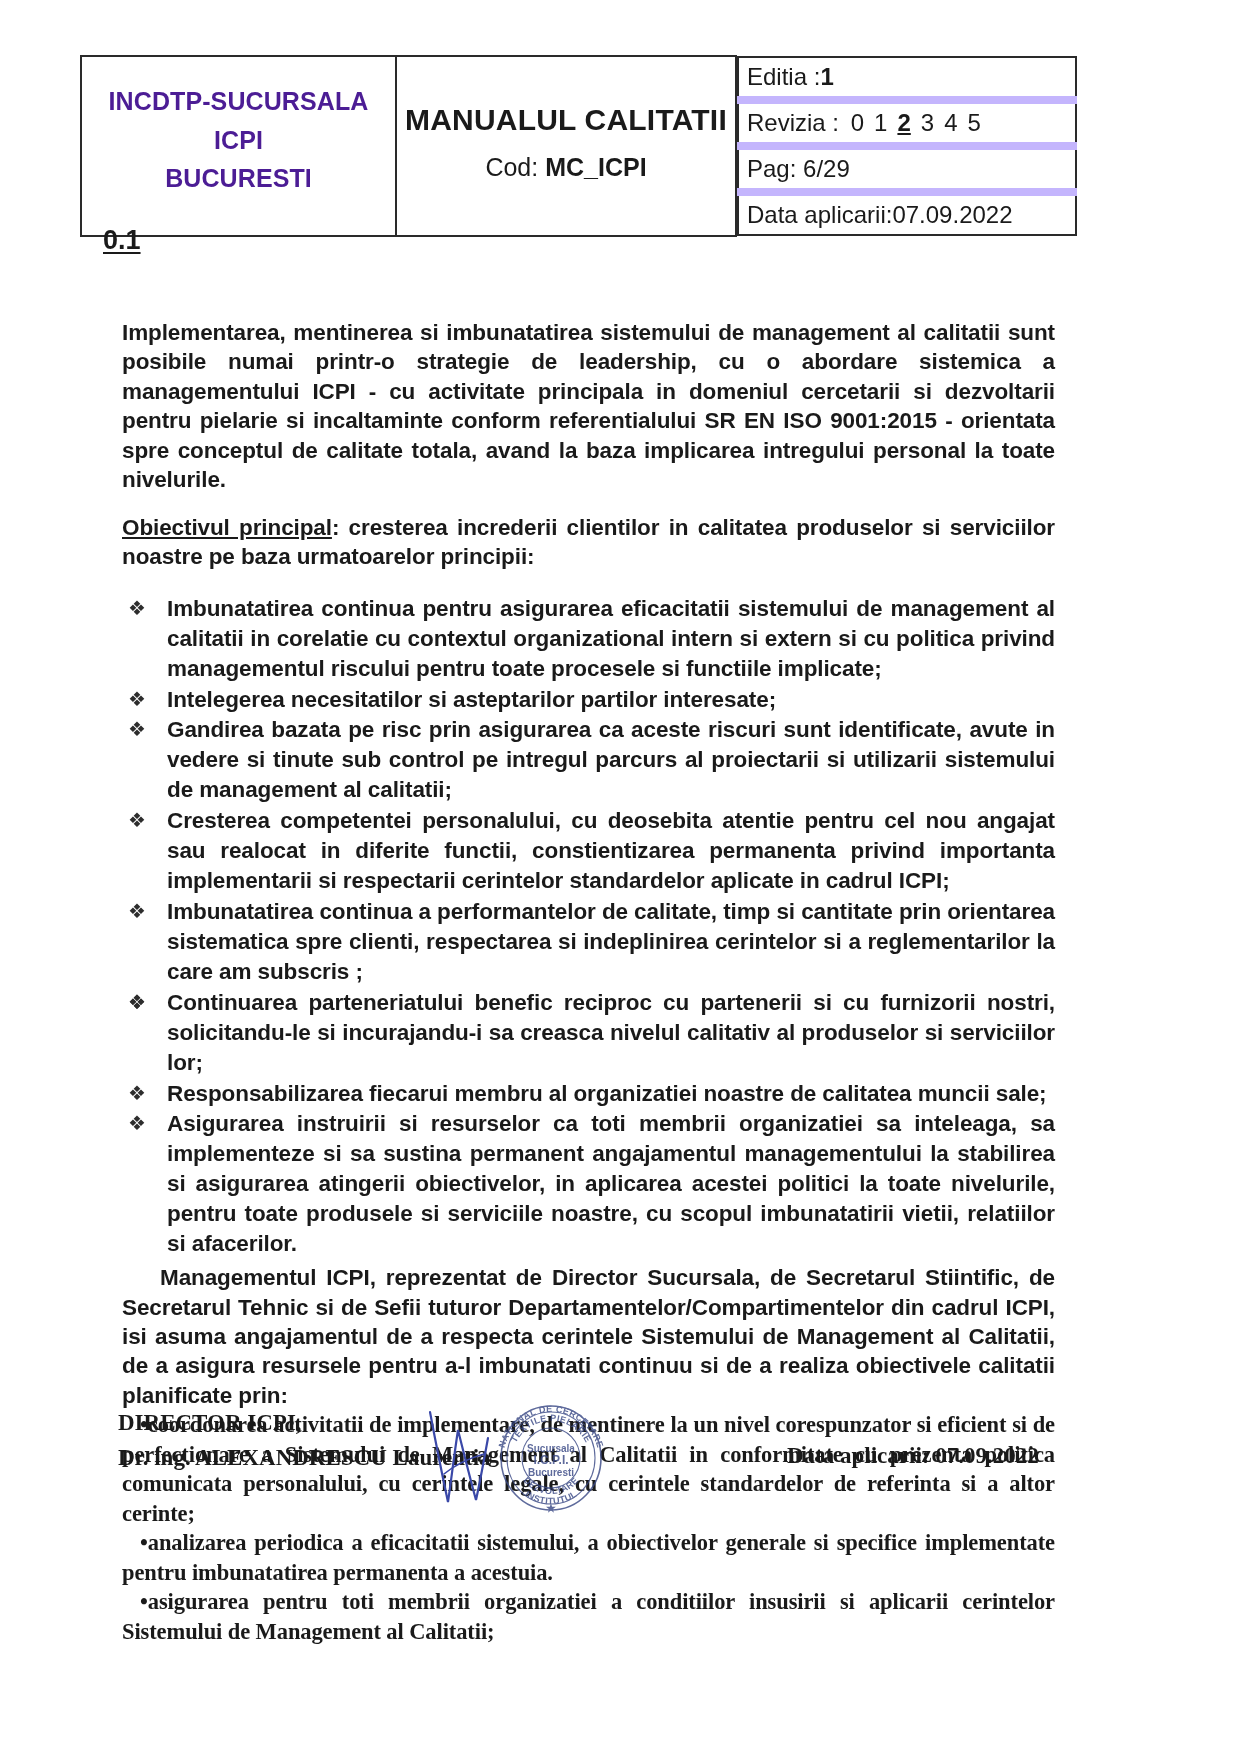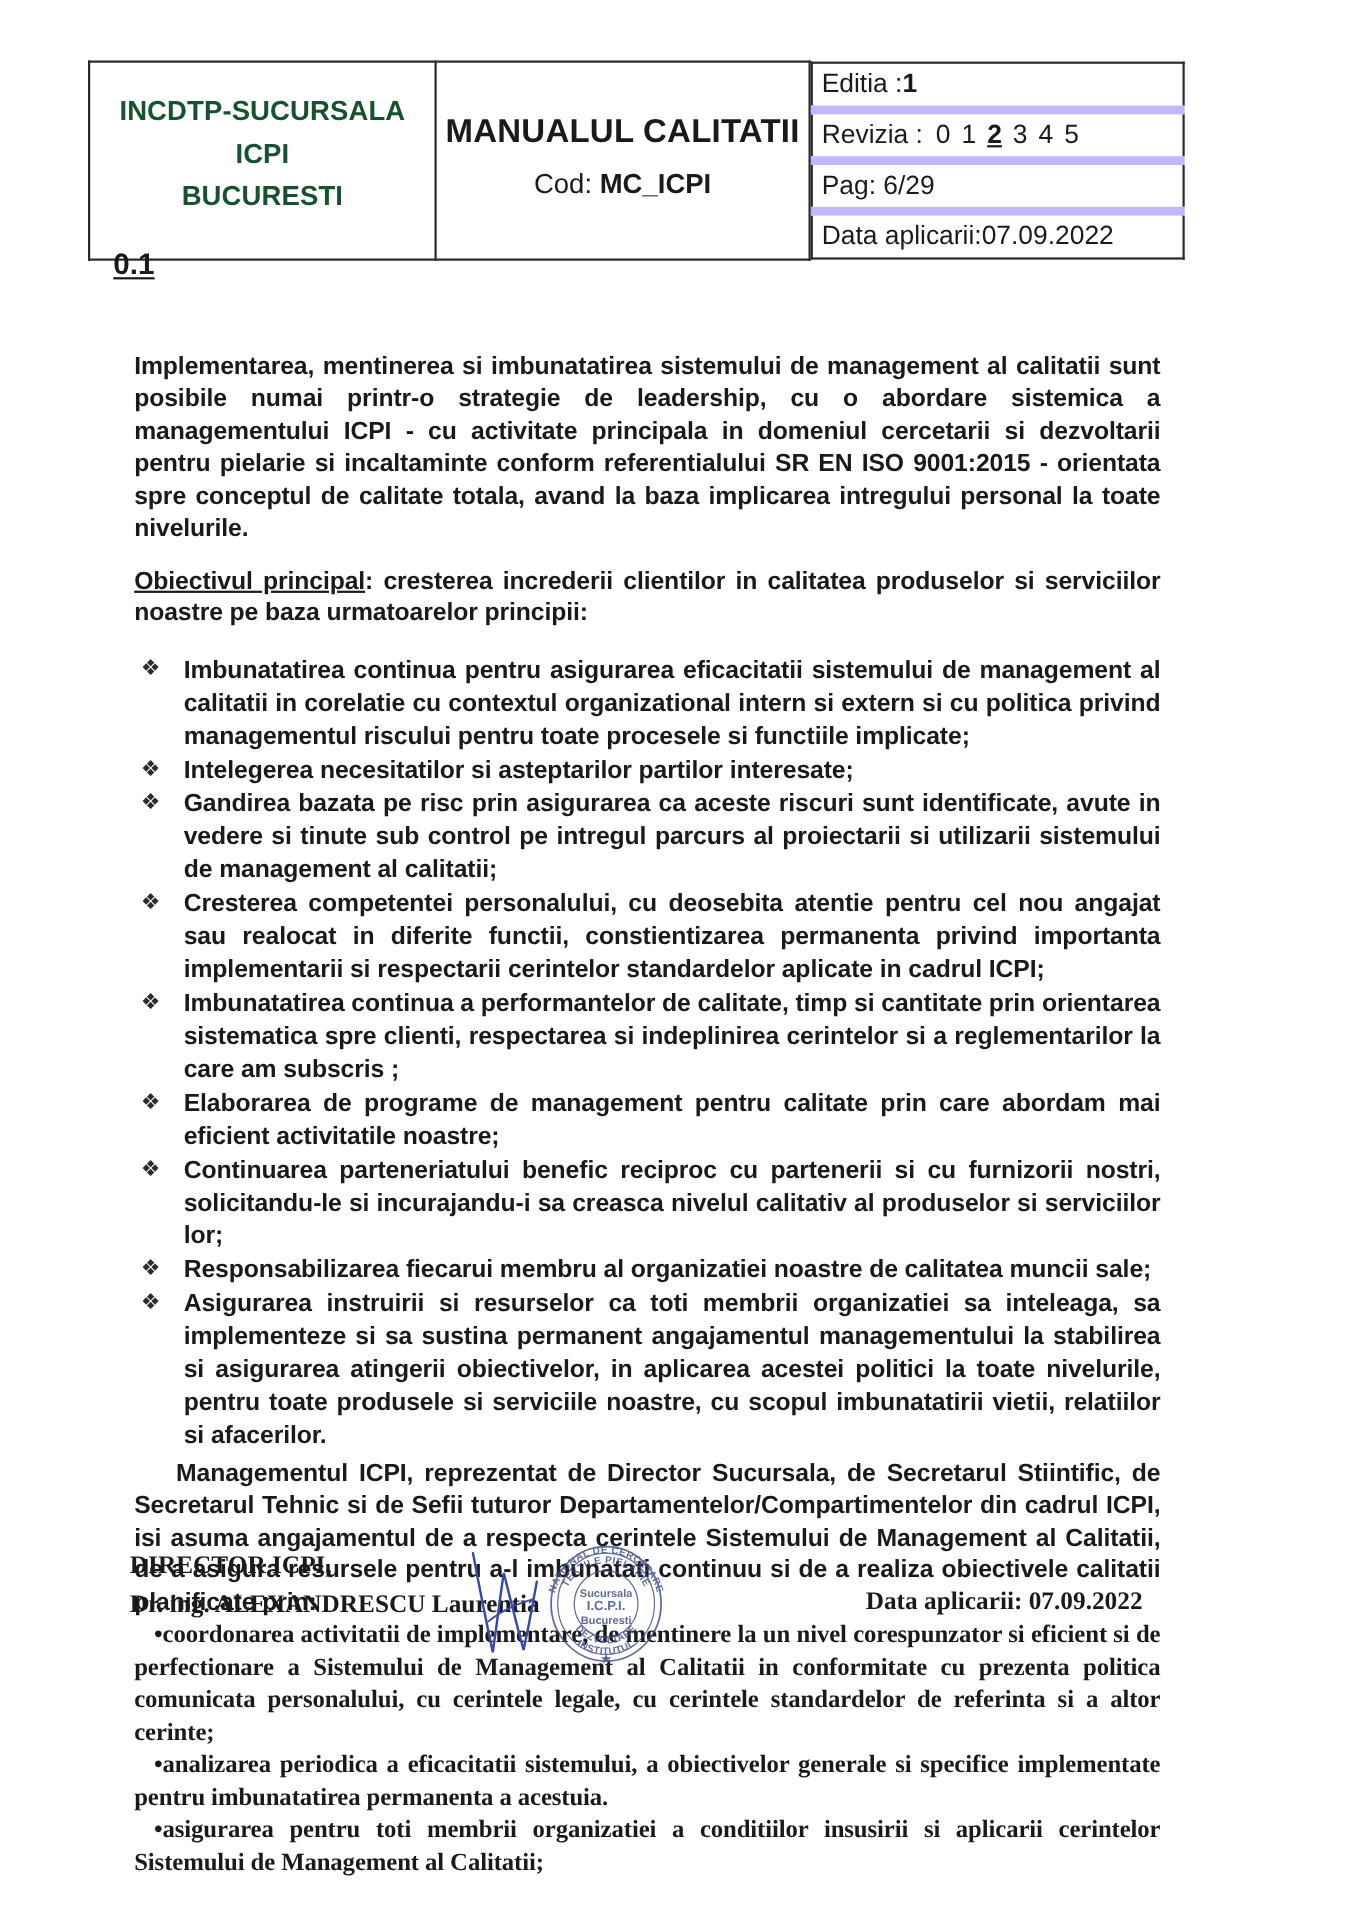--- a/index.html
+++ b/index.html
@@ -40,21 +40,21 @@
   .cell-org {
     width: 305px;
     text-align: center;
     padding: 6px 4px 18px 4px !important;
   }
   .org-line1, .org-line2 {
     font-size: 25px;
     font-weight: 700;
     letter-spacing: 0.1px;
     line-height: 1.55;
-    color: #14532d;
+    color: #4c1d95;
   }
   .cell-title {
     width: 330px;
     text-align: center;
     padding: 6px 4px 14px 4px !important;
   }
   .doc-title {
     font-size: 30px;
     font-weight: 700;
     letter-spacing: 0.2px;
@@ -294,21 +294,21 @@
     <p class="para">Implementarea, mentinerea si imbunatatirea sistemului de management al calitatii sunt posibile numai printr-o strategie de leadership, cu o abordare sistemica a managementului ICPI - cu activitate principala in domeniul cercetarii si dezvoltarii pentru pielarie si incaltaminte conform referentialului SR EN ISO 9001:2015 - orientata spre conceptul de calitate totala, avand la baza implicarea intregului personal la toate nivelurile.</p>
 
     <p class="para tight"><span class="u">Obiectivul principal</span><span>: cresterea increderii clientilor in calitatea produselor si serviciilor noastre pe baza urmatoarelor principii:</span></p>
 
     <ul class="bullets">
       <li><span class="bl-marker">❖</span><span>Imbunatatirea continua pentru asigurarea eficacitatii sistemului de management al calitatii in corelatie cu contextul organizational intern si extern si cu politica privind managementul riscului pentru toate procesele si functiile implicate;</span></li>
       <li><span class="bl-marker">❖</span><span>Intelegerea necesitatilor si asteptarilor partilor interesate;</span></li>
       <li><span class="bl-marker">❖</span><span>Gandirea bazata pe risc prin asigurarea ca aceste riscuri sunt identificate, avute in vedere si tinute sub control pe intregul parcurs al proiectarii si utilizarii sistemului de management al calitatii;</span></li>
       <li><span class="bl-marker">❖</span><span>Cresterea competentei personalului, cu deosebita atentie pentru cel nou angajat sau realocat in diferite functii, constientizarea permanenta privind  importanta implementarii si respectarii cerintelor standardelor aplicate in cadrul ICPI;</span></li>
       <li><span class="bl-marker">❖</span><span>Imbunatatirea continua a performantelor de calitate, timp si cantitate prin orientarea sistematica spre clienti, respectarea si indeplinirea cerintelor si a reglementarilor la care am subscris ;</span></li>
-      <li><span class="bl-marker">❖</span><span>Elaborarea de programe de management pentru calitate prin care abordam mai eficient activitatile noastre;</span></li>
+      <li><span class="bl-marker">❖</span></li>
       <li><span class="bl-marker">❖</span><span>Continuarea parteneriatului benefic reciproc cu partenerii si cu furnizorii nostri, solicitandu-le si incurajandu-i sa creasca nivelul calitativ al produselor si serviciilor lor;</span></li>
       <li><span class="bl-marker">❖</span><span>Responsabilizarea fiecarui membru al organizatiei noastre de calitatea muncii sale;</span></li>
       <li><span class="bl-marker">❖</span><span>Asigurarea instruirii si resurselor ca toti membrii organizatiei sa inteleaga, sa implementeze si sa sustina permanent angajamentul managementului la stabilirea si asigurarea atingerii obiectivelor, in aplicarea acestei politici la toate nivelurile, pentru toate produsele si serviciile noastre, cu scopul imbunatatirii vietii, relatiilor si afacerilor.</span></li>
     </ul>
 
     <div class="tail">
       <p class="indent-para">Managementul ICPI, reprezentat de Director Sucursala, de Secretarul Stiintific, de Secretarul Tehnic si de Sefii tuturor Departamentelor/Compartimentelor din cadrul ICPI, isi asuma angajamentul de a respecta cerintele Sistemului de Management al Calitatii, de a asigura resursele pentru a-l imbunatati continuu si de a realiza obiectivele calitatii planificate prin:</p>
       <p class="dot-para">•coordonarea activitatii de implementare, de mentinere la un nivel corespunzator si eficient si de perfectionare a Sistemului de Management al Calitatii in conformitate cu prezenta politica comunicata personalului, cu cerintele legale, cu cerintele standardelor de referinta si a altor cerinte;</p>
       <p class="dot-para">•analizarea periodica a eficacitatii sistemului, a obiectivelor generale si specifice implementate pentru imbunatatirea permanenta a acestuia.</p>
       <p class="dot-para">•asigurarea pentru toti membrii organizatiei a conditiilor insusirii si aplicarii cerintelor Sistemului de Management al Calitatii;</p>

